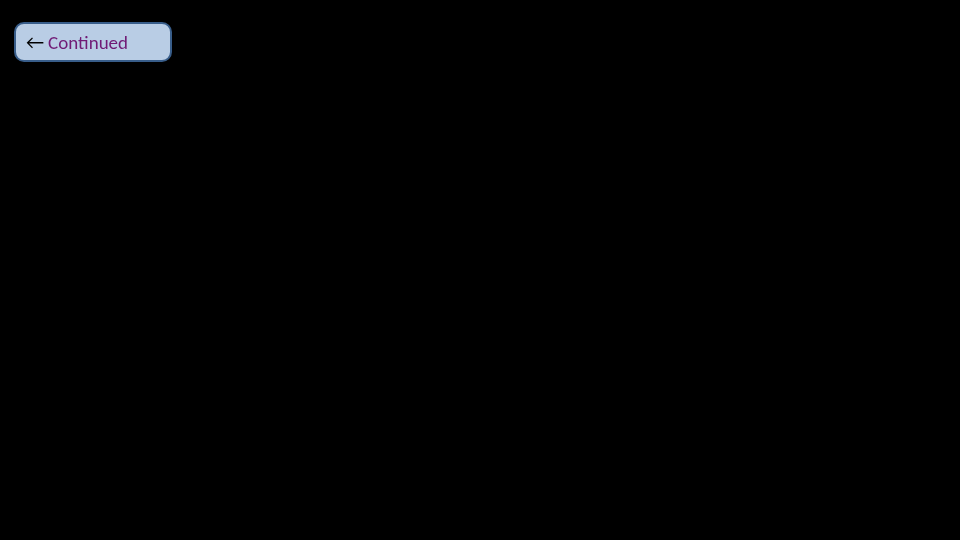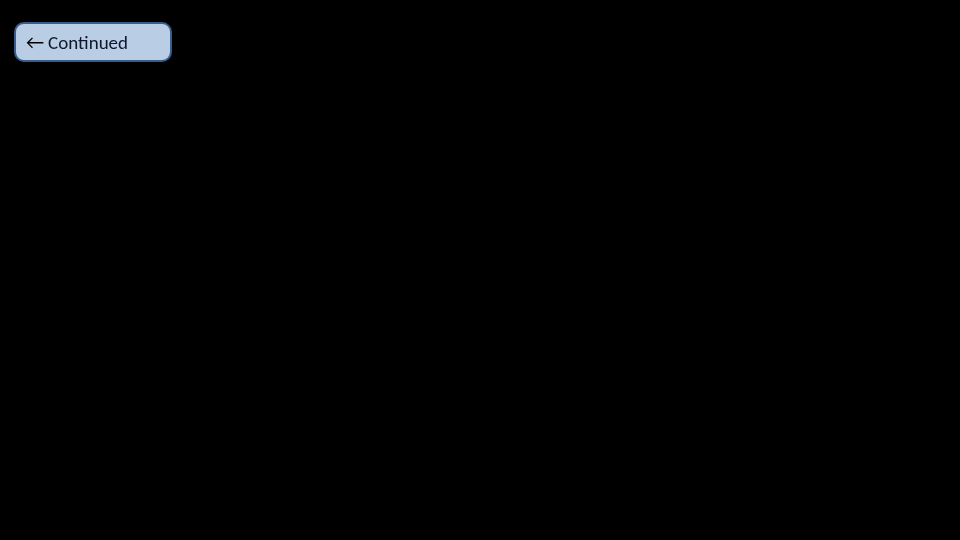--- a/index.html
+++ b/index.html
@@ -32,21 +32,21 @@
     cursor: pointer;
   }
   .continued-btn .arrow {
     font-size: 20px;
     color: #000;
     margin-right: 4px;
     line-height: 1;
   }
   .continued-btn .label {
     font-size: 19px;
-    color: #0f172a;
+    color: #701a75;
   }
   .title {
     position: absolute;
     top: 18px;
     left: 0;
     width: 960px;
     text-align: center;
     font-size: 40px;
     color: #000;
     font-weight: 400;

